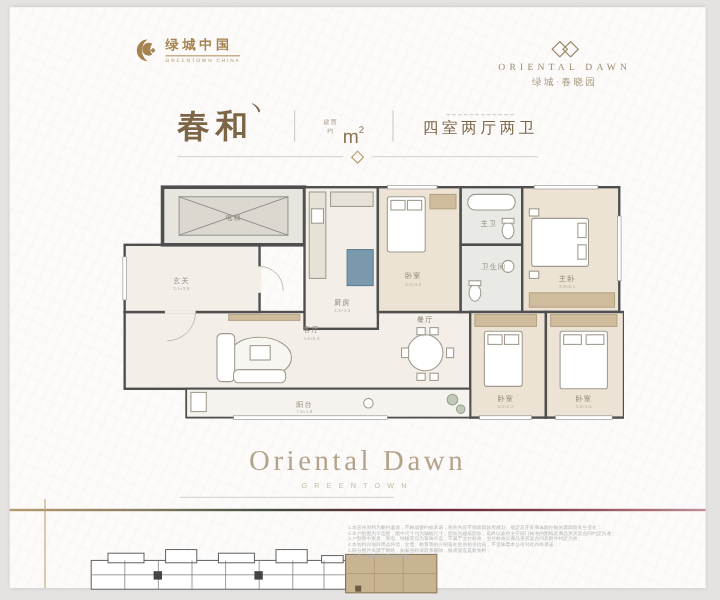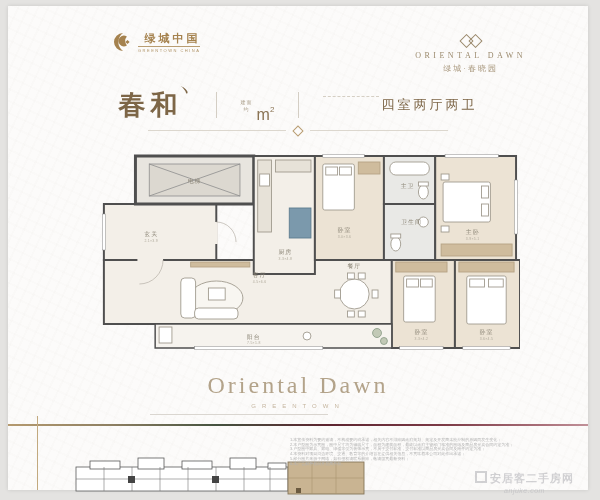--- a/index.html
+++ b/index.html
@@ -14,21 +14,21 @@
     box-shadow:0 0 4px rgba(0,0,0,.12);
   }
   .card::before{ 
     content:"";position:absolute;inset:0;pointer-events:none;
     background:
       repeating-linear-gradient(115deg,rgba(160,150,130,.025) 0 2px,transparent 2px 9px),
       repeating-linear-gradient(25deg,rgba(160,150,130,.018) 0 2px,transparent 2px 11px);
   }
   
   .logo-tl{position:absolute;left:105px;top:26px;display:flex;align-items:flex-start;gap:5px;}
-  .logo-tl .txtcol{display:flex;flex-direction:column;align-items:flex-end;}
+  .logo-tl .txtcol{display:flex;flex-direction:column;align-items:flex-start;}
   .logo-tl .cn{font-family:"Liberation Serif","DejaVu Serif",serif;font-weight:bold;
     font-size:11px;letter-spacing:3px;color:#a5824e;line-height:12px;}
   .logo-tl .rule{width:100%;height:1px;background:#b99d72;margin:2px 0 1px;}
   .logo-tl .en{font-size:4px;letter-spacing:1.5px;color:#b09468;}
   .logo-tr{position:absolute;right:62px;top:28px;display:flex;flex-direction:column;align-items:center;}
   .logo-tr .en{font-family:"Liberation Serif","DejaVu Serif",serif;font-size:8px;
     letter-spacing:3.5px;color:#9b8a6d;margin-top:3px;}
   .logo-tr .cn{font-family:"Liberation Serif","DejaVu Serif",serif;font-size:8px;
     letter-spacing:2px;color:#a8977c;margin-top:3px;text-align:right;}
   
@@ -38,21 +38,21 @@
     font-size:27px;color:#7d6647;letter-spacing:5px;}
   .unit-stroke{font-size:15px;color:#7d6647;margin-left:-6px;transform:translateY(-6px);}
   .tdiv{width:1px;height:26px;background:#d4cec4;}
   .area-wrap{display:flex;align-items:center;gap:4px;}
   .area-pre{display:flex;flex-direction:column;align-items:center;gap:1px;}
   .area-pre span{font-size:5px;color:#a99d88;letter-spacing:1px;}
   .area-val{font-family:"Liberation Sans","DejaVu Sans",sans-serif;font-weight:300;
     font-size:38px;color:#8a7353;letter-spacing:1px;line-height:34px;}
   .area-unit{font-size:16px;color:#8a7353;margin-top:20px;}
   .area-sup{font-size:8px;color:#8a7353;transform:translateY(-8px);display:inline-block;}
-  .layout-wrap{display:flex;flex-direction:row;gap:2px;}
+  .layout-wrap{display:flex;flex-direction:column;align-items:center;gap:2px;}
   .layout-dash{width:56px;border-top:1px dashed #d5cfc4;}
   .layout-txt{font-family:"Liberation Serif","DejaVu Serif",serif;font-size:13px;
     color:#7d6647;letter-spacing:3px;}
   .title-sep{position:absolute;left:140px;top:121px;width:300px;height:7px;}
   .title-sep .ln{position:absolute;top:3px;height:1px;background:#dcd7ce;width:138px;}
   .title-sep .ln.l{left:0;} .title-sep .ln.r{right:0;}
   .title-sep .dia{position:absolute;left:146px;top:0;width:6px;height:6px;
     border:1px solid #b99d72;transform:rotate(45deg);background:#fcfbfa;}
   
   .plan{position:absolute;left:88px;top:146px;width:424px;height:200px;}
@@ -299,18 +299,14 @@
 
   <div class="disclaimer">
     <div>1.本宣传资料为要约邀请，不构成要约或承诺，相关内容不排除因政府规划、规定及开发商未能控制的原因而发生变化；</div>
     <div>2.本户型图为示意图，图中尺寸均为轴线尺寸，面积为建筑面积，最终以政府主管部门核准的图纸及商品房买卖合同约定为准；</div>
     <div>3.户型图中家具、家电、绿植等仅为装饰示意，不属于交付标准，交付标准以商品房买卖合同及附件约定为准；</div>
     <div>4.本资料对项目周边环境、交通、教育等的介绍旨在提供相关信息，不意味着本公司对此作出承诺；</div>
     <div>5.部分图片来源于网络，如有侵权请联系删除，敬请留意最新资料；</div>
     <div>6.本广告解释权归开发商所有。</div>
   </div>
 
-  <div class="wm-br">
-    <div class="l1"><span class="sq"></span><span>安居客二手房网</span></div>
-    <div class="l2">anjuke.com</div>
-  </div>
 
 </div>
 
 </body></html>

